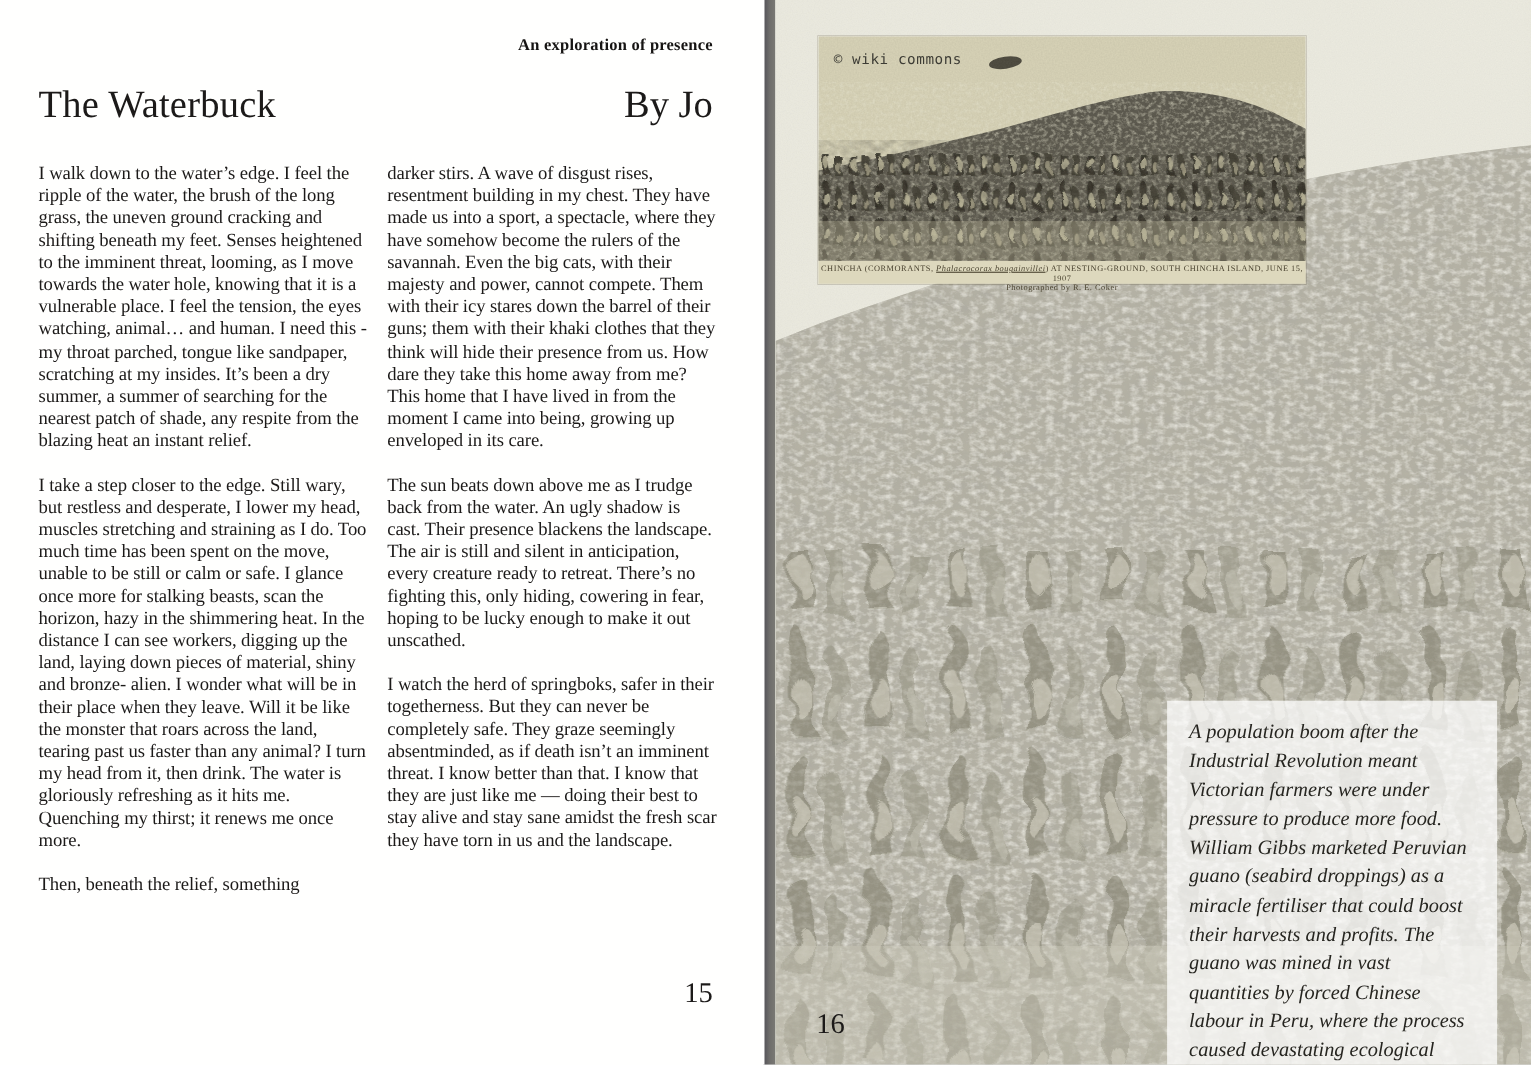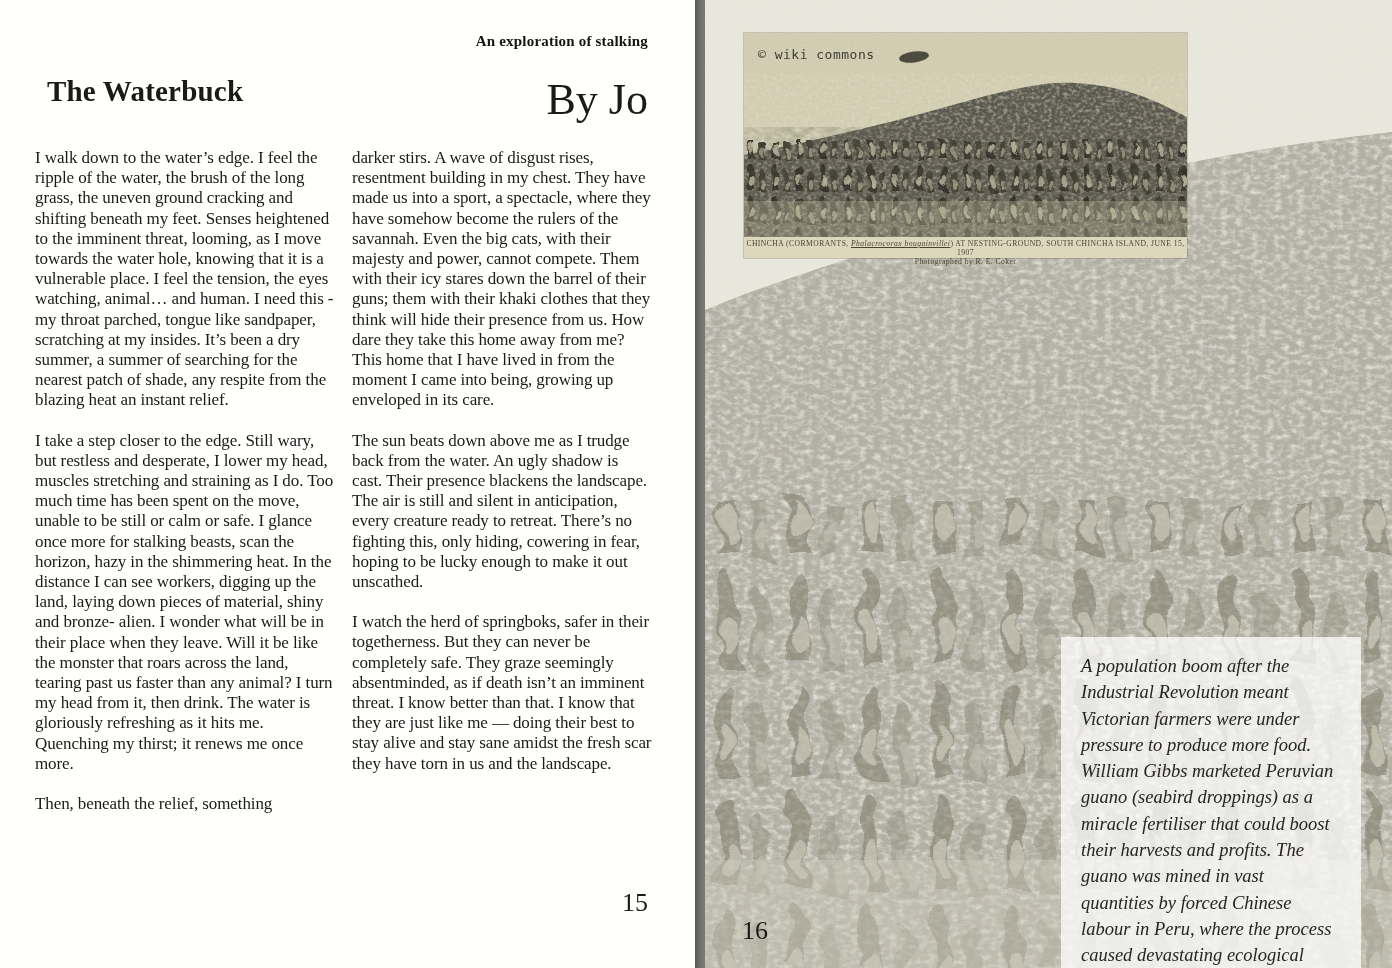--- a/index.html
+++ b/index.html
@@ -2,23 +2,23 @@
 <html><head>
 <meta charset="utf-8">
 <style>
   html,body{margin:0;padding:0;background:#9a9a98;}
   .spread{position:relative;width:1392px;height:968px;overflow:hidden;background:#fff;
           font-family:"Liberation Serif", serif;color:#1c1a19;}
   
   .page-left{position:absolute;left:0;top:0;width:695px;height:968px;background:#fffffe;}
   .running-head{position:absolute;top:33px;right:47px;font-size:15px;font-weight:bold;
                 letter-spacing:.2px;color:#161413;}
-  .title{position:absolute;left:47px;top:76px;font-size:29px;line-height:1.1;font-weight:bold;
+  .title{position:absolute;left:35px;top:76px;font-size:35px;line-height:1.1;font-weight:normal;
          margin:0;letter-spacing:.2px;}
-  .byline{position:absolute;top:76px;right:47px;font-size:44px;line-height:1.1;margin-left:20px;}
+  .byline{position:absolute;top:76px;right:47px;font-size:35px;line-height:1.1;margin-left:20px;}
   .col{position:absolute;top:148px;width:300px;font-size:17px;line-height:20.2px;
        letter-spacing:-0.1px;}
   .col p{margin:0 0 20px 0;}
   .col1{left:35px;}
   .col2{left:352px;}
   .pagenum{position:absolute;font-size:26px;color:#1c1a19;}
   .pagenum-left{right:47px;top:888px;}
   .pagenum-right{left:37px;top:916px;}
   
   .spine{position:absolute;left:695px;top:0;width:10px;height:968px;
@@ -40,21 +40,21 @@
   .note-box{position:absolute;left:356px;top:637px;width:300px;box-sizing:border-box;
             background:rgba(255,255,255,.74);padding:16px 20px 20px 20px;min-height:305px;}
   .note-box p{margin:0;font-style:italic;font-size:18.5px;line-height:26.3px;color:#262520;}
 </style>
 </head>
 <body>
 
 <div class="spread">
 
   <section class="page-left">
-    <div class="running-head">An exploration of stalking</div>
+    <div class="running-head">An exploration of presence</div>
     <h1 class="title">The Waterbuck</h1>
     <div class="byline">By Jo</div>
 
     <div class="col col1">
       <p>I walk down to the water’s edge. I feel the ripple of the water, the brush of the long grass, the uneven ground cracking and shifting beneath my feet. Senses heightened to the imminent threat, looming, as I move towards the water hole, knowing that it is a vulnerable place. I feel the tension, the eyes watching, animal… and human. I need this - my throat parched, tongue like sandpaper, scratching at my insides. It’s been a dry summer, a summer of searching for the nearest patch of shade, any respite from the blazing heat an instant relief.</p>
       <p>I take a step closer to the edge. Still wary, but restless and desperate, I lower my head, muscles stretching and straining as I do. Too much time has been spent on the move, unable to be still or calm or safe. I glance once more for stalking beasts, scan the horizon, hazy in the shimmering heat. In the distance I can see workers, digging up the land, laying down pieces of material, shiny and bronze- alien. I wonder what will be in their place when they leave. Will it be like the monster that roars across the land, tearing past us faster than any animal? I turn my head from it, then drink. The water is gloriously refreshing as it hits me. Quenching my thirst; it renews me once more.</p>
       <p>Then, beneath the relief, something</p>
     </div>
 
     <div class="col col2">

